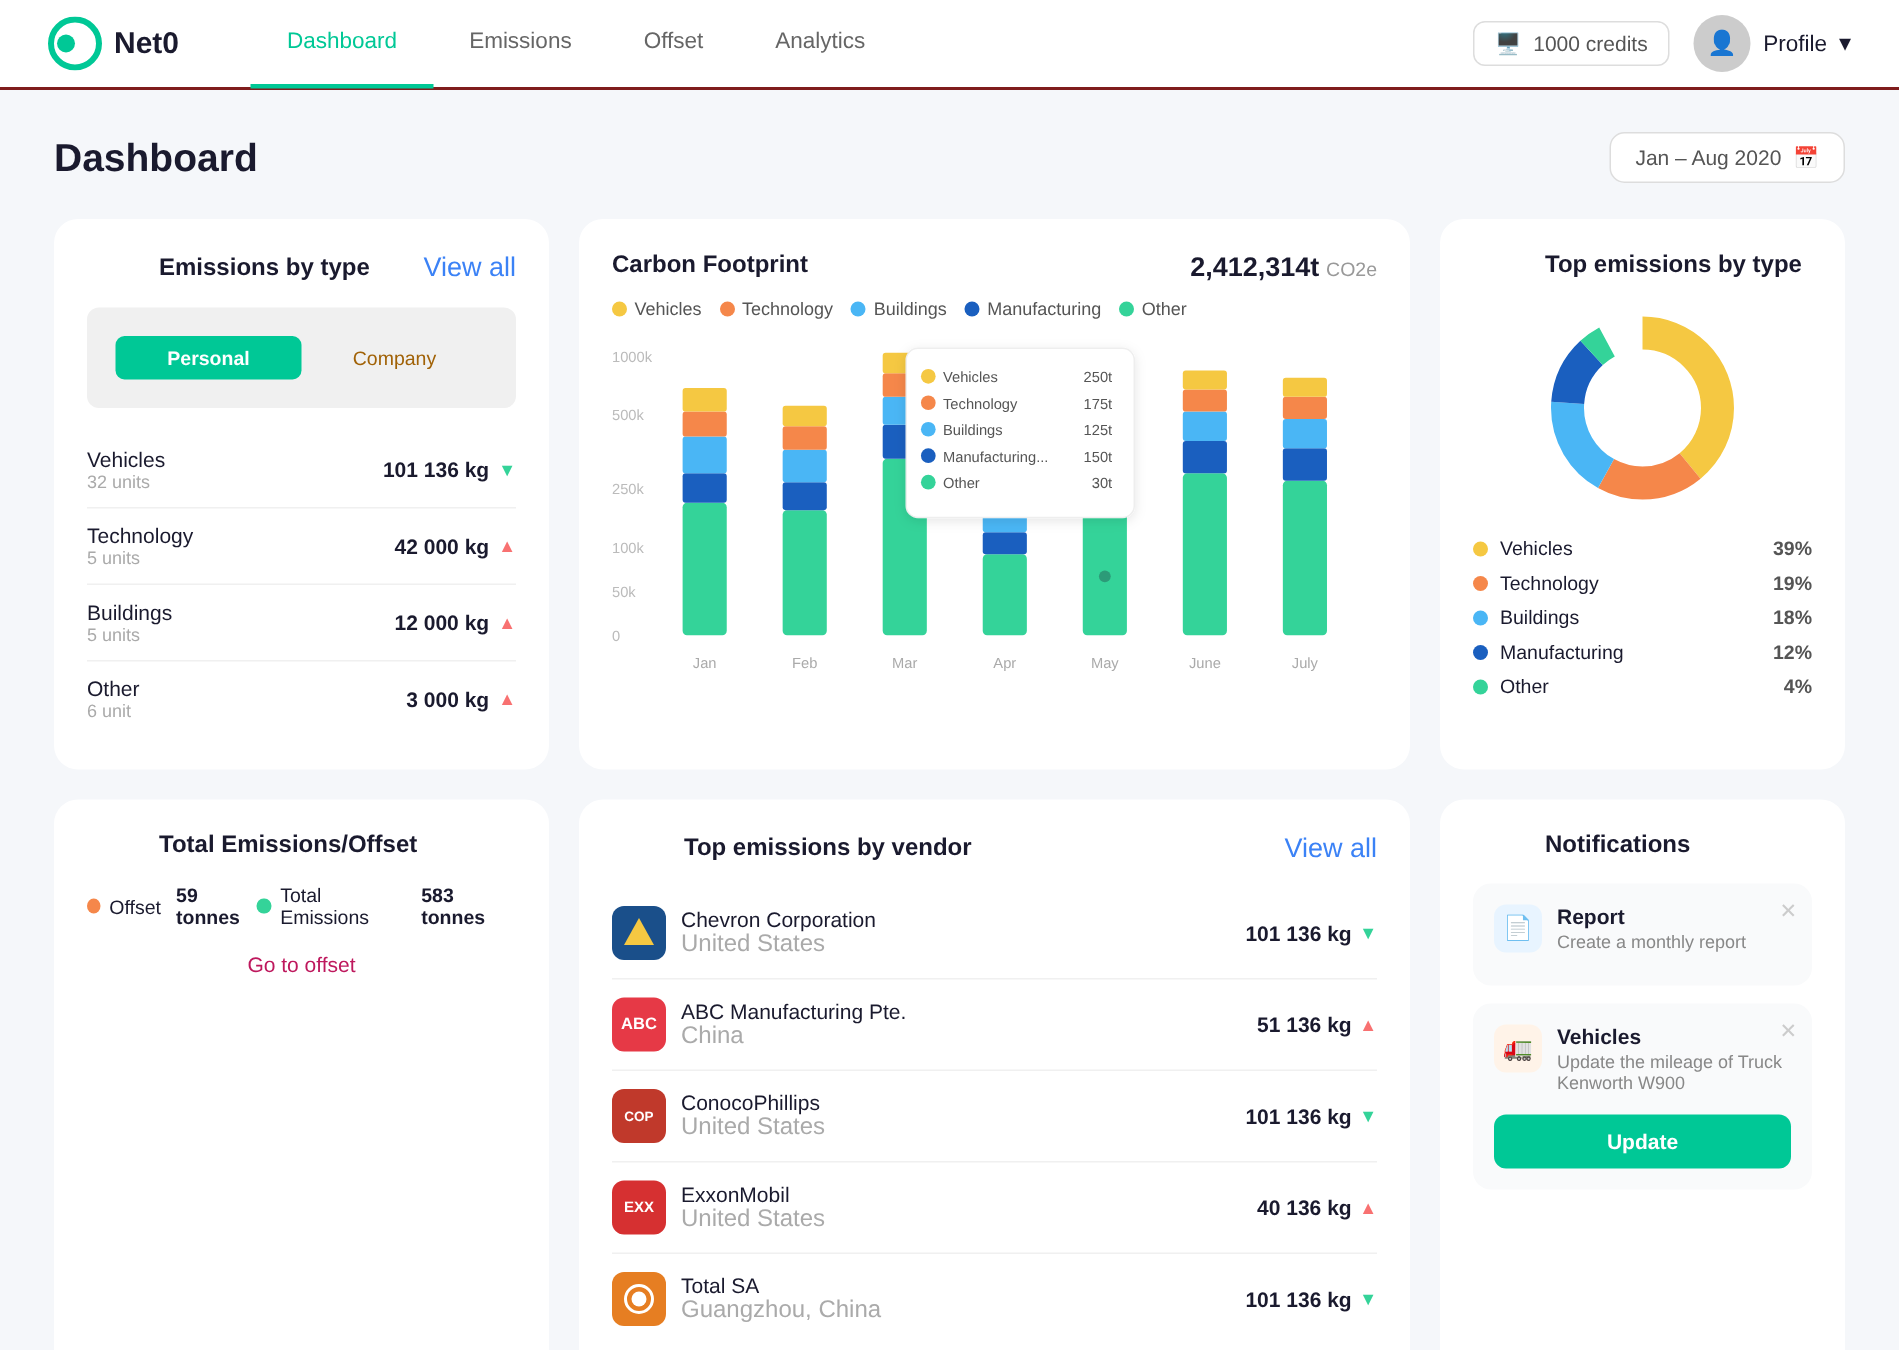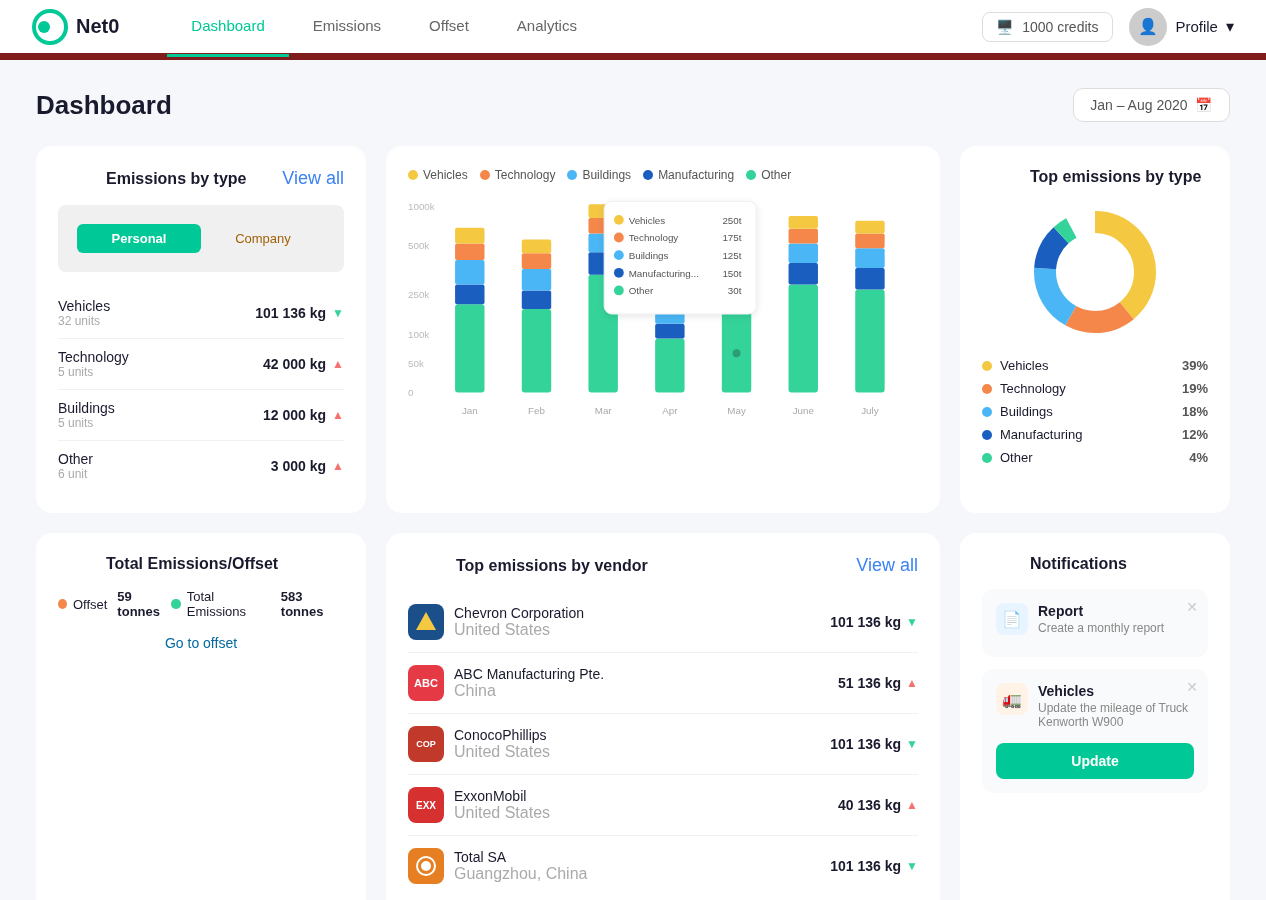--- a/index.html
+++ b/index.html
@@ -1,19 +1,19 @@
 <!DOCTYPE html>
 <html><head>
   <meta charset="utf-8">
   <style>
     * { box-sizing: border-box; margin: 0; padding: 0; }
     body { font-family: -apple-system, BlinkMacSystemFont, 'Segoe UI', sans-serif; background: #f5f7fa; color: #1a1a2e; }
 
     
-    nav { background: #fff; display: flex; align-items: center; padding: 0 32px; height: 60px; border-bottom: 7px solid #7f1d1d; position: sticky; top:0; z-index:100; }
+    nav { background: #fff; display: flex; align-items: center; padding: 0 32px; height: 60px; border-bottom: 2px solid #7f1d1d; position: sticky; top:0; z-index:100; }
     .nav-logo { display: flex; align-items: center; gap: 8px; margin-right: 48px; }
     .logo-icon { width: 36px; height: 36px; }
     .logo-text { font-size: 20px; font-weight: 700; color: #1a1a2e; }
     .nav-links { display: flex; gap: 0; flex: 1; }
     .nav-link { padding: 0 24px; height: 60px; display: flex; align-items: center; font-size: 15px; color: #666; cursor: pointer; border-bottom: 3px solid transparent; text-decoration: none; }
     .nav-link.active { color: #00c896; border-bottom: 3px solid #00c896; font-weight: 500; }
     .nav-right { display: flex; align-items: center; gap: 16px; margin-left: auto; }
     .credits-badge { display: flex; align-items: center; gap: 8px; font-size: 14px; color: #555; border: 1px solid #ddd; border-radius: 8px; padding: 6px 14px; }
     .profile-area { display: flex; align-items: center; gap: 8px; cursor: pointer; }
     .avatar { width: 38px; height: 38px; border-radius: 50%; background: #ccc; overflow: hidden; display: flex; align-items: center; justify-content: center; font-size: 16px; }
@@ -58,21 +58,21 @@
     .donut-container { display: flex; justify-content: center; margin: 10px 0 16px; }
     .donut-legend { display: flex; flex-direction: column; gap: 8px; }
     .donut-legend-item { display: flex; align-items: center; justify-content: space-between; font-size: 13px; }
     .donut-legend-left { display: flex; align-items: center; gap: 8px; }
     .donut-pct { font-weight: 600; color: #555; }
 
     
     .offset-donut { display: flex; justify-content: center; margin: 12px 0; }
     .offset-legend { display: flex; justify-content: space-between; margin-top: 8px; }
     .offset-legend-item { display: flex; align-items: center; gap: 6px; font-size: 13px; }
-    .go-offset { color: #0369a1; font-size: 14px; cursor: pointer; text-align: center; margin-top: 16px; }
+    .go-offset { color: #be185d; font-size: 14px; cursor: pointer; text-align: center; margin-top: 16px; }
 
     
     .vendor-item { display: flex; align-items: center; justify-content: space-between; padding: 12px 0; border-bottom: 1px solid #f0f0f0; }
     .vendor-item:last-child { border-bottom: none; }
     .vendor-logo { width: 36px; height: 36px; border-radius: 8px; display: flex; align-items: center; justify-content: center; font-size: 10px; font-weight: 700; color: #fff; margin-right: 10px; flex-shrink: 0; }
     .vendor-info { flex: 1; }
     .vendor-name { font-size: 14px; font-weight: 500; }
     .vendor-country { font-size: 16px; color: #aaa; }
     .vendor-value { font-size: 14px; font-weight: 600; display: flex; align-items: center; gap: 5px; }
 
@@ -164,20 +164,27 @@
           <div>
               <div class="emission-label">Other</div>
               <div class="emission-sub">6 unit</div>
             </div>
           <div class="emission-value">3 000 kg <span class="arrow-up">▲</span></div>
         </div>
       </div>
     </div>
 
     <div class="card">
+      <div class="carbon-header">
+        <span class="card-title">Carbon Footprint</span>
+        <div>
+          <span class="carbon-total">2,412,314t</span>
+          <span class="carbon-unit">CO2e</span>
+        </div>
+      </div>
       <div class="legend">
         <div class="legend-item">
             <div class="legend-dot" style="background:#f5c842"></div>
             <span>Vehicles</span>
           </div>
         <div class="legend-item">
             <div class="legend-dot" style="background:#f5874a"></div>
             <span>Technology</span>
           </div>
         <div class="legend-item">

